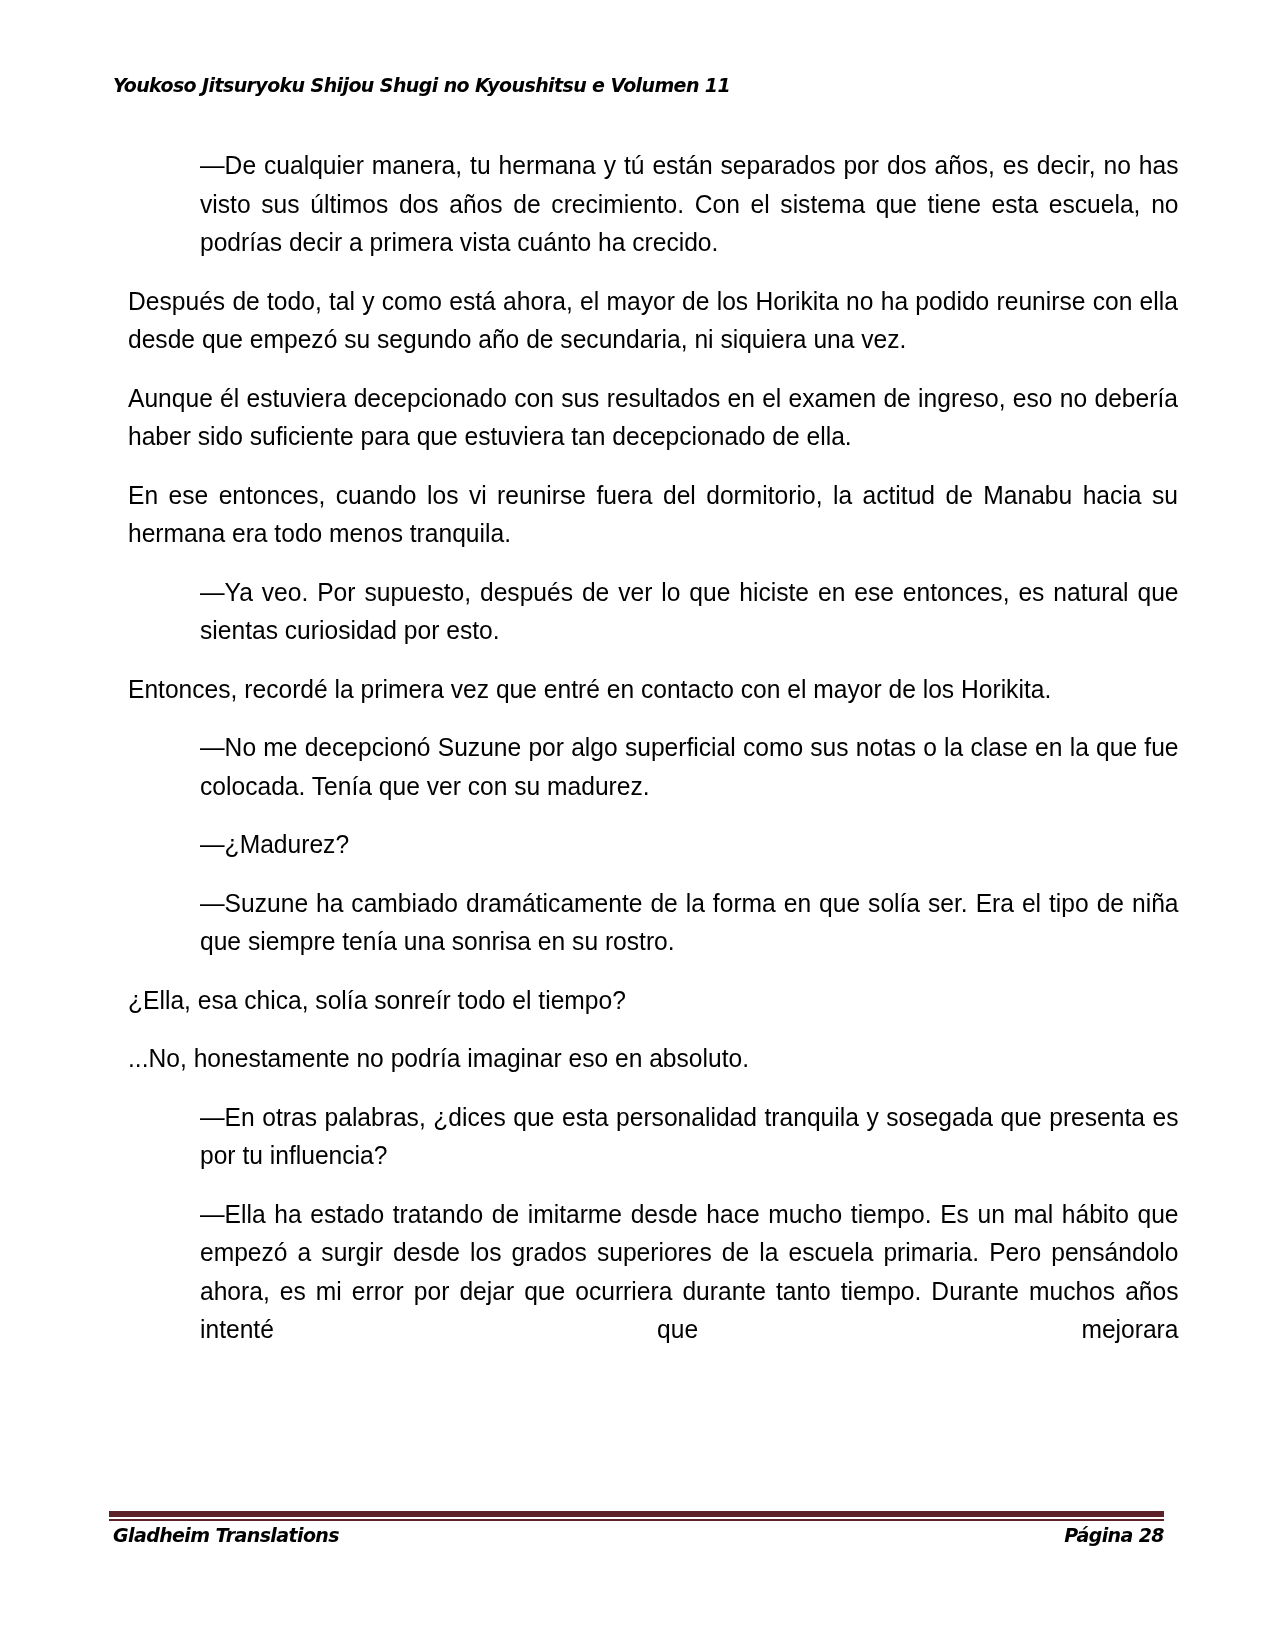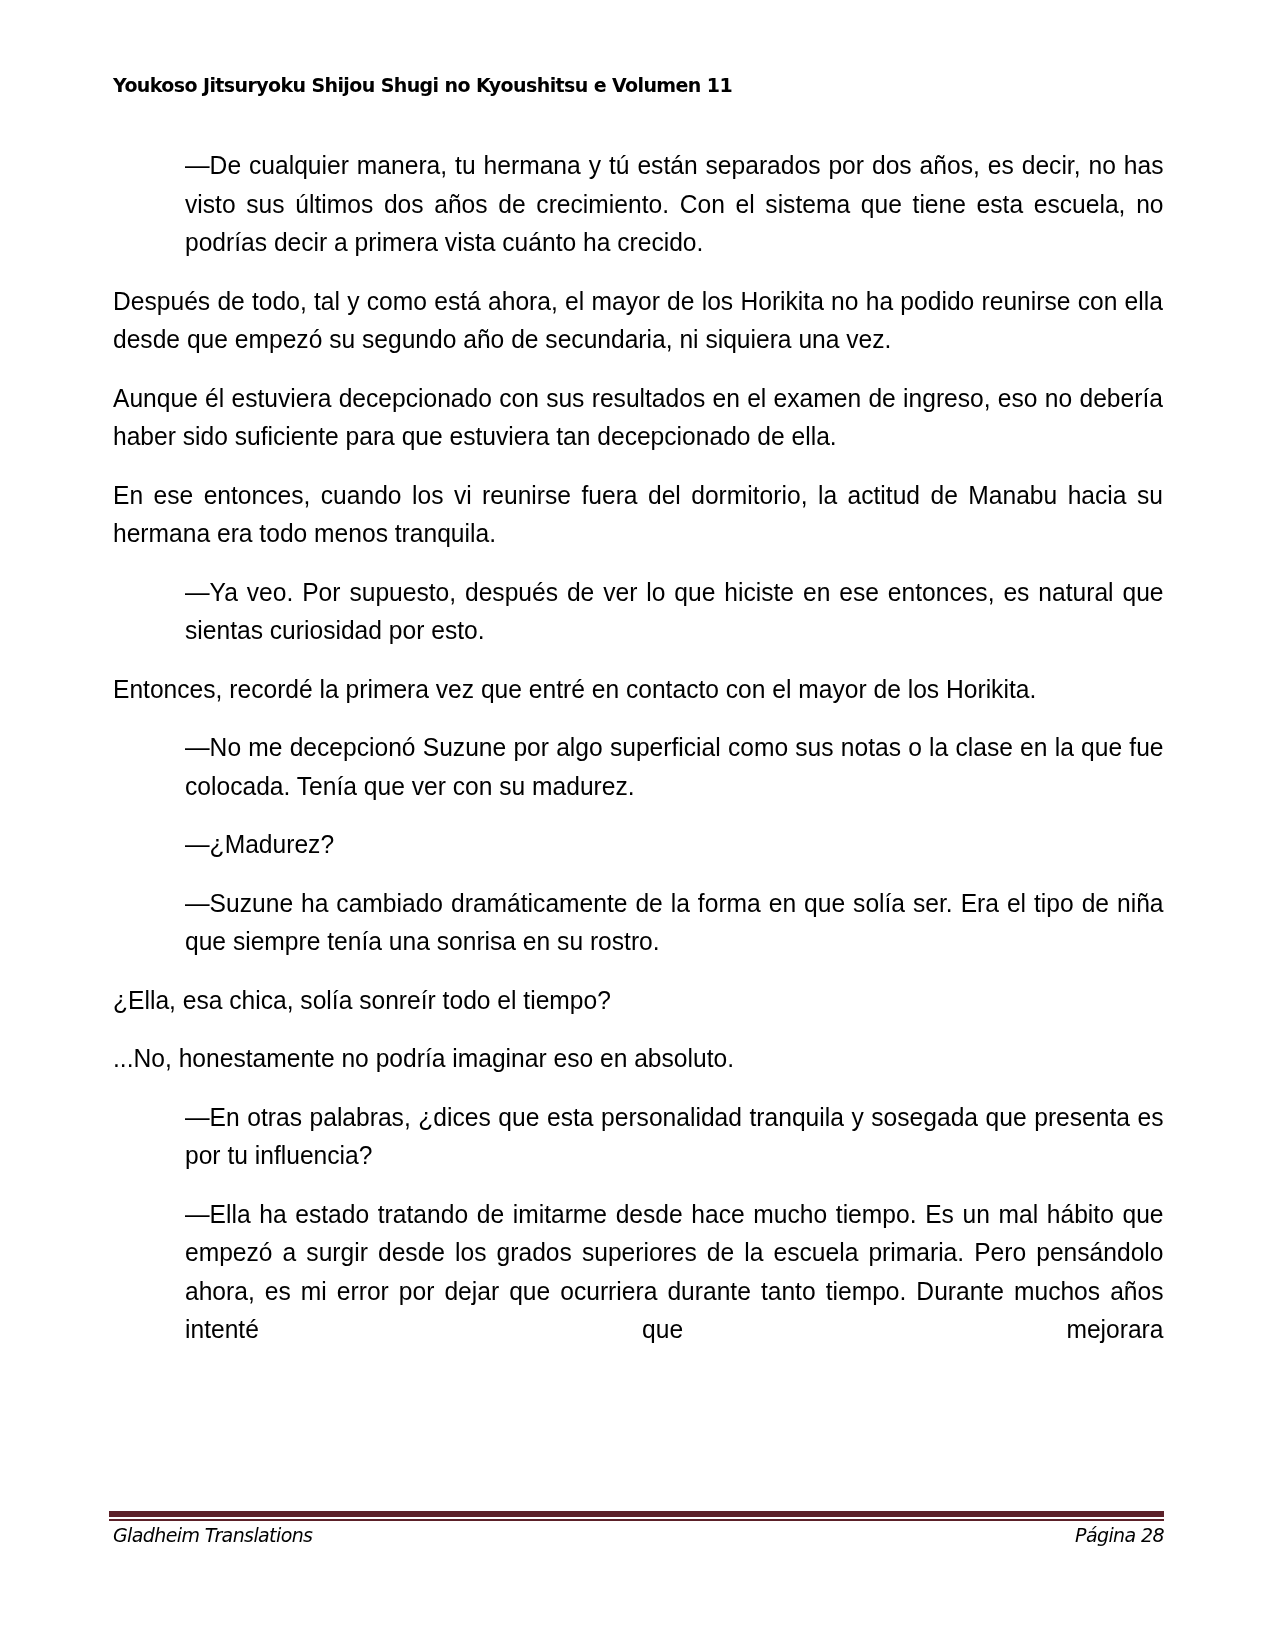--- a/index.html
+++ b/index.html
@@ -13,27 +13,28 @@
       position: relative;
       overflow: hidden;
       color: #000000;
     }
     .page-header {
       position: absolute;
       left: 113px;
       top: 74px;
       font-family: "DejaVu Sans", sans-serif;
       font-weight: bold;
+      font-style: italic;
       font-size: 19px;
       letter-spacing: -0.6px;
       white-space: nowrap;
     }
     .body-text {
       position: absolute;
-      left: 113px;
+      left: 128px;
       top: 146px;
       width: 1050px;
       font-family: "Liberation Sans", sans-serif;
       font-size: 25.5px;
       line-height: 38.5px;
     }
     .para {
       margin: 0 0 20px 0;
       text-align: justify;
       transform: scaleX(0.965);
@@ -62,21 +63,21 @@
       background: #ffffff;
     }
     .rule-thin {
       height: 2px;
       background: #5c2129;
     }
     .footer-left, .footer-right {
       position: absolute;
       top: 1524px;
       font-family: "DejaVu Sans", sans-serif;
-      font-weight: normal;
+      font-weight: bold;
       font-style: italic;
       font-size: 19px;
       letter-spacing: -0.6px;
       white-space: nowrap;
     }
     .footer-left { left: 113px; }
     .footer-right { right: 111px; }
   </style>
 </head>
 <body>

